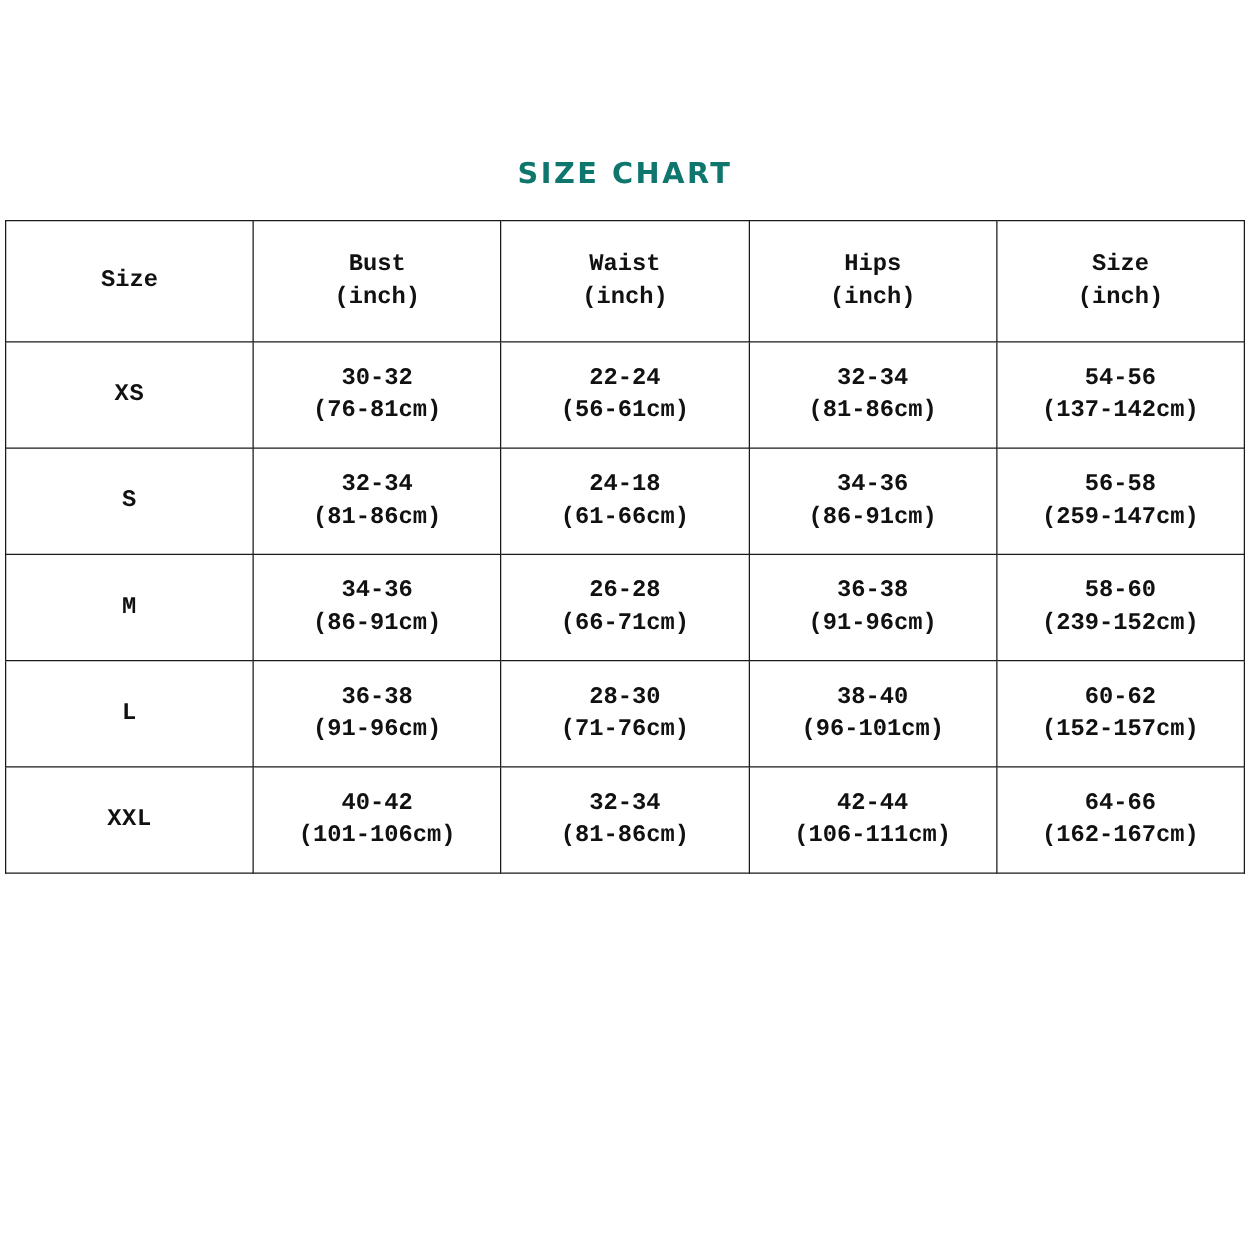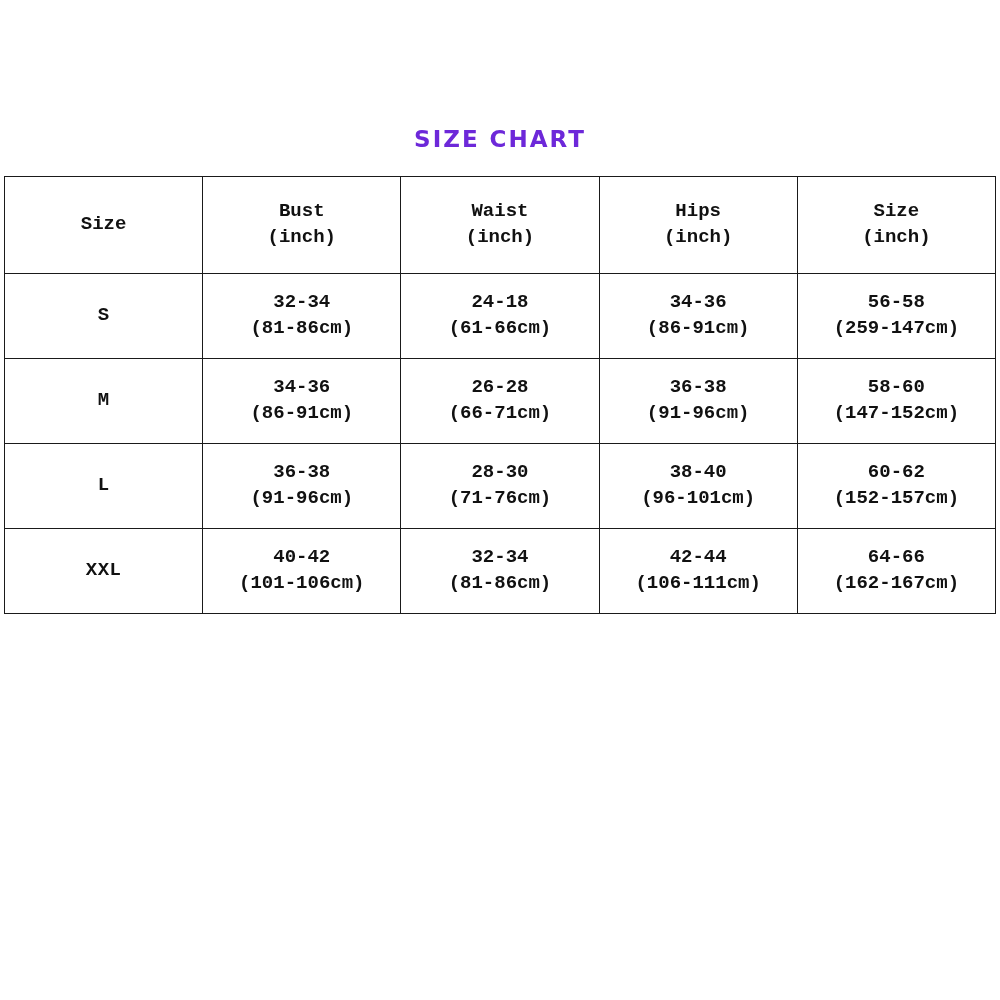--- a/index.html
+++ b/index.html
@@ -22,21 +22,21 @@
   }
   .chart-title {
     position: absolute;
     top: 126px;
     left: 0;
     width: 1000px;
     text-align: center;
     font-size: 23px;
     font-weight: bold;
     letter-spacing: 2px;
-    color: #6d28d9;
+    color: #0f766e;
   }
   .table-wrap {
     position: absolute;
     top: 176px;
     left: 4px;
     width: 992px;
   }
   table.size-chart {
     border-collapse: collapse;
     width: 992px;
@@ -105,28 +105,47 @@
             <span class="hdr-line2">(inch)</span>
           </th>
           <th>
             <span class="hdr-line1">Size</span>
             <span class="hdr-line2">(inch)</span>
           </th>
         </tr>
       </thead>
       <tbody>
 
-
-        <tr>
-          <td class="size-label">S</td>
+        <tr>
+          <td class="size-label">XS</td>
+          <td>
+            <span class="val-inch">30-32</span>
+            <span class="val-cm">(76-81cm)</span>
+          </td>
+          <td>
+            <span class="val-inch">22-24</span>
+            <span class="val-cm">(56-61cm)</span>
+          </td>
           <td>
             <span class="val-inch">32-34</span>
             <span class="val-cm">(81-86cm)</span>
           </td>
           <td>
+            <span class="val-inch">54-56</span>
+            <span class="val-cm">(137-142cm)</span>
+          </td>
+        </tr>
+
+        <tr>
+          <td class="size-label">S</td>
+          <td>
+            <span class="val-inch">32-34</span>
+            <span class="val-cm">(81-86cm)</span>
+          </td>
+          <td>
             <span class="val-inch">24-18</span>
             <span class="val-cm">(61-66cm)</span>
           </td>
           <td>
             <span class="val-inch">34-36</span>
             <span class="val-cm">(86-91cm)</span>
           </td>
           <td>
             <span class="val-inch">56-58</span>
             <span class="val-cm">(259-147cm)</span>
@@ -142,21 +161,21 @@
           <td>
             <span class="val-inch">26-28</span>
             <span class="val-cm">(66-71cm)</span>
           </td>
           <td>
             <span class="val-inch">36-38</span>
             <span class="val-cm">(91-96cm)</span>
           </td>
           <td>
             <span class="val-inch">58-60</span>
-            <span class="val-cm">(147-152cm)</span>
+            <span class="val-cm">(239-152cm)</span>
           </td>
         </tr>
 
         <tr>
           <td class="size-label">L</td>
           <td>
             <span class="val-inch">36-38</span>
             <span class="val-cm">(91-96cm)</span>
           </td>
           <td>

